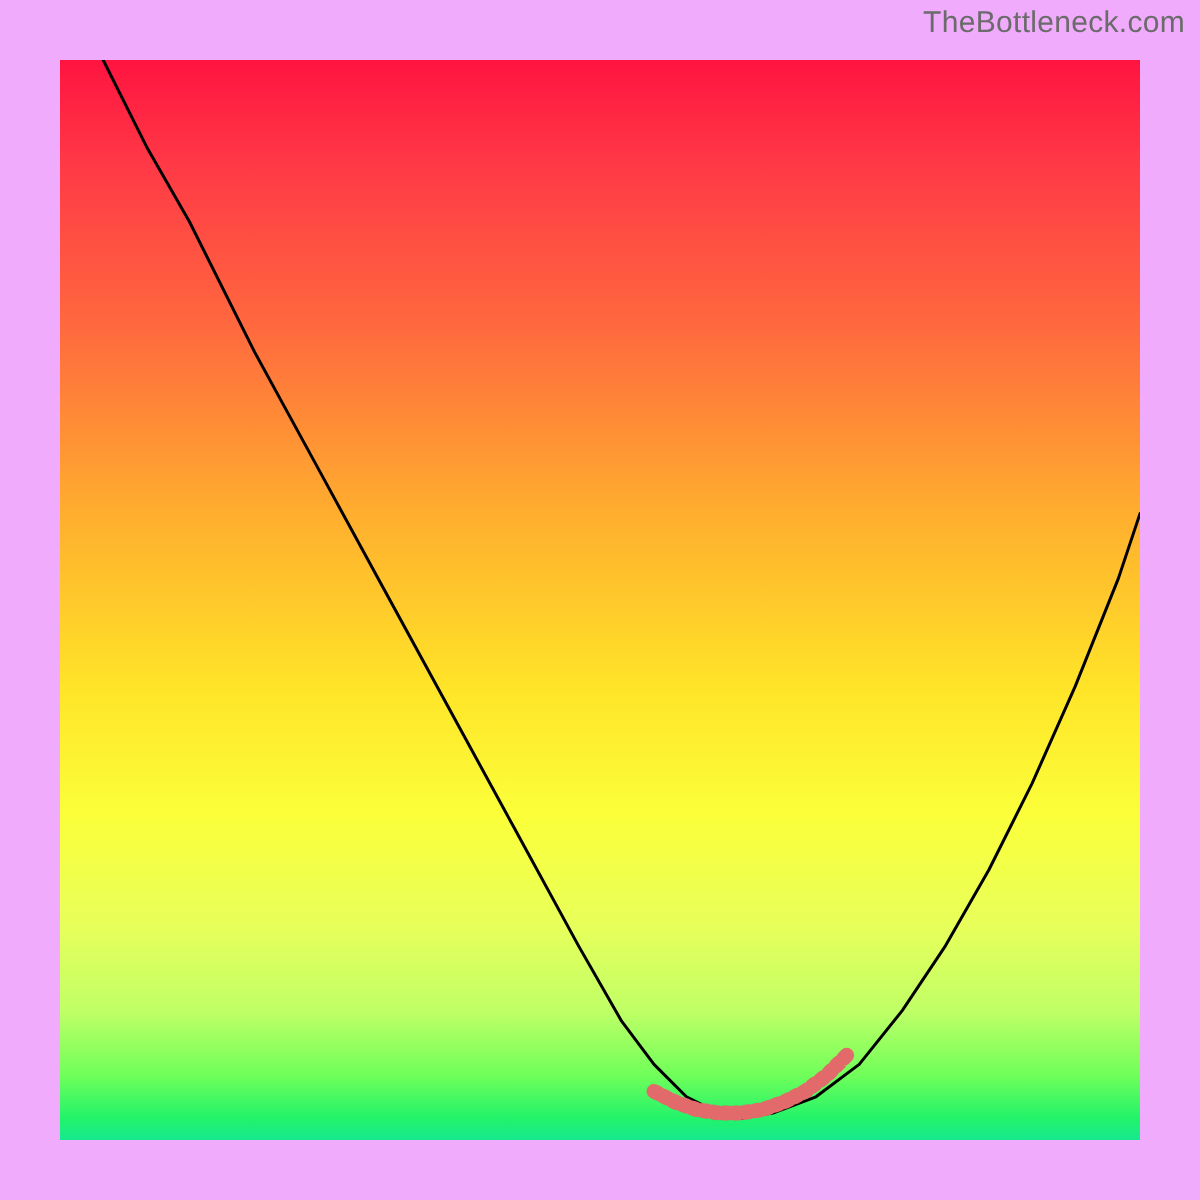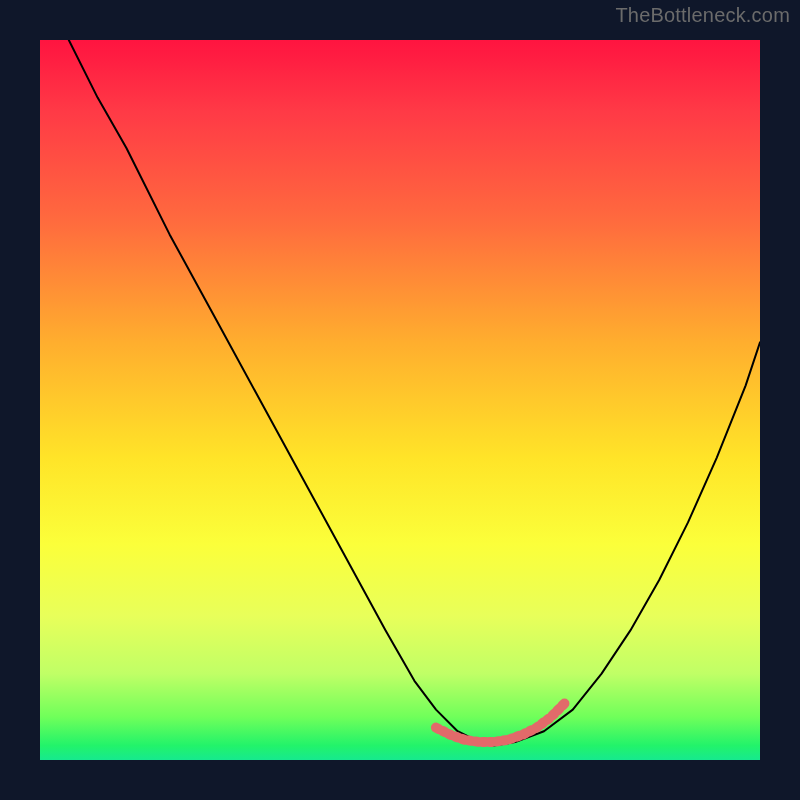--- a/index.html
+++ b/index.html
@@ -8,21 +8,21 @@
     width: 800px;
     height: 800px;
     background: #000;
     overflow: hidden;
     font-family: Arial, Helvetica, sans-serif;
   }
   .frame {
     position: relative;
     width: 800px;
     height: 800px;
-    background: #0f172a;
+    background: #f0abfc;
   }
   
   .plot {
     position: absolute;
     left: 40px;
     top: 40px;
     width: 720px;
     height: 720px;
     
     background: linear-gradient(to bottom,

